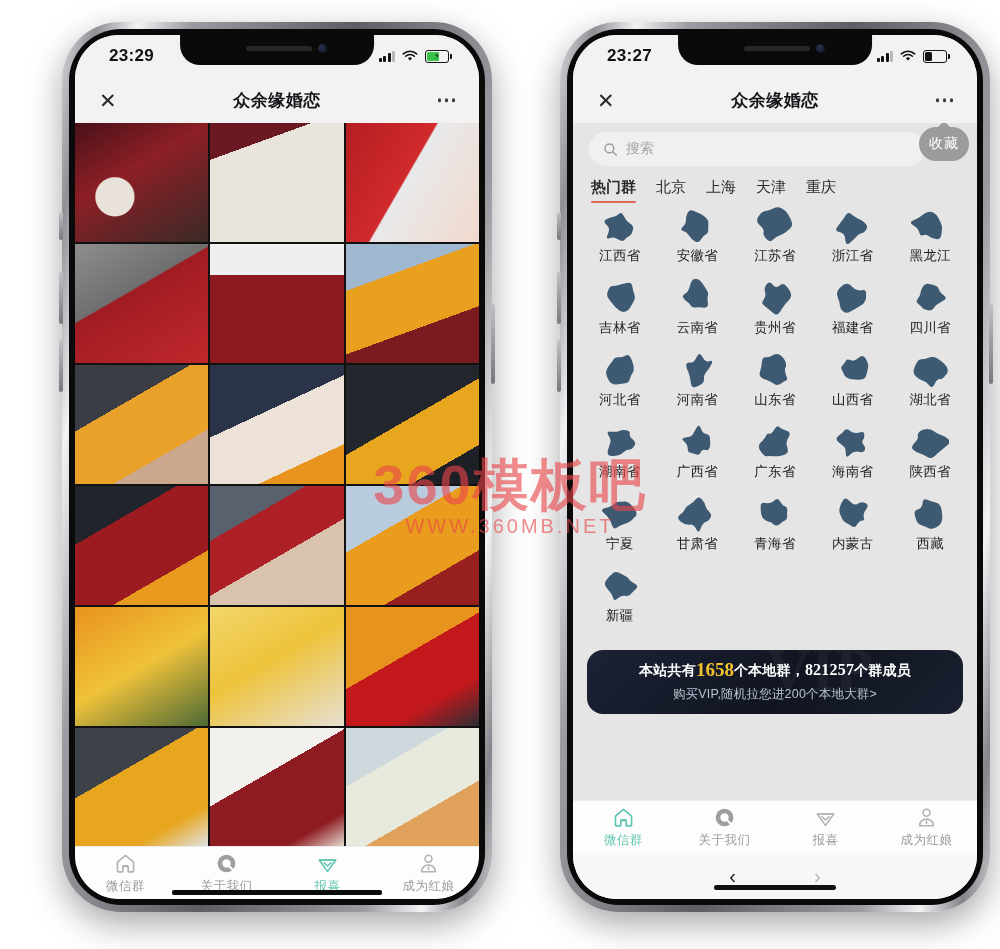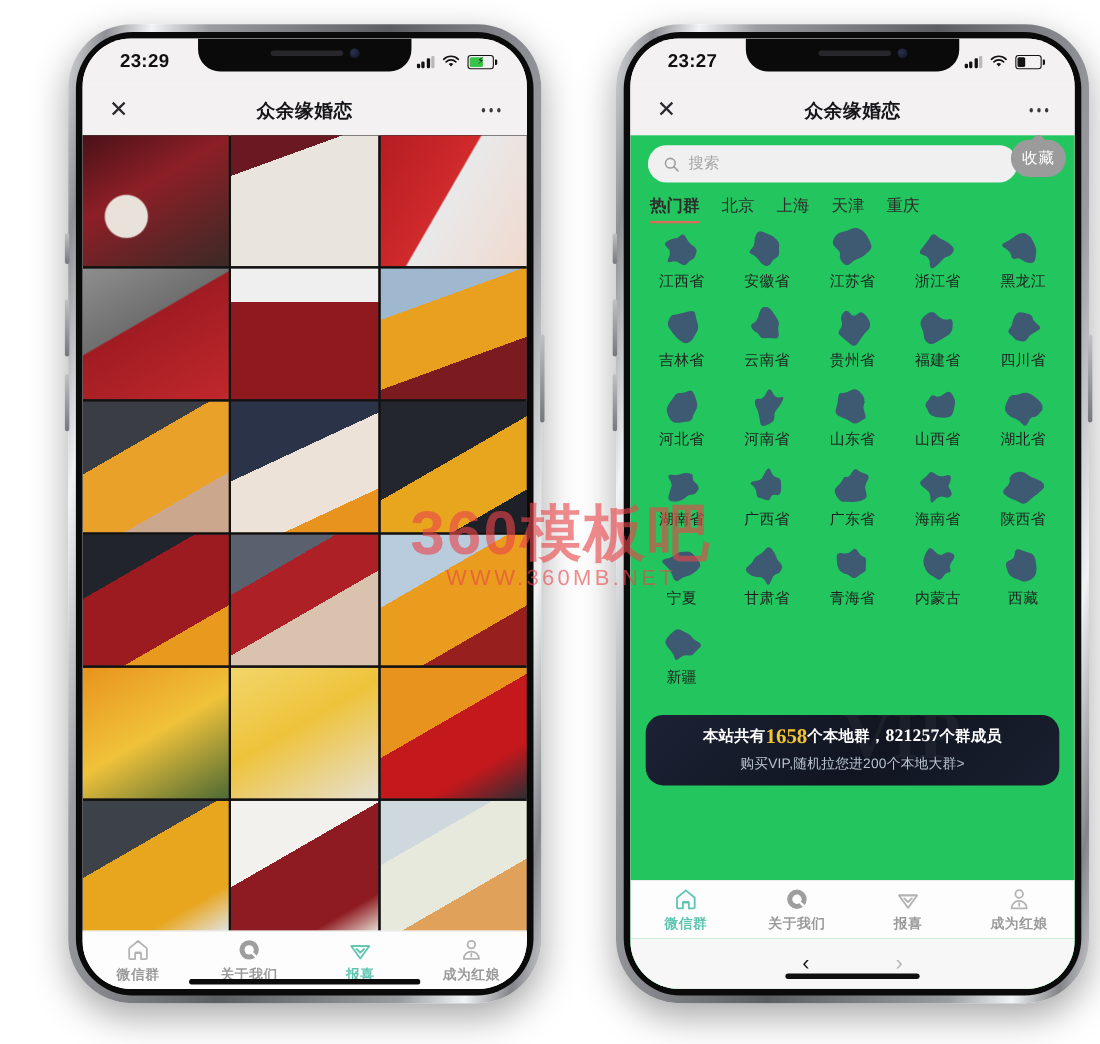--- a/index.html
+++ b/index.html
@@ -73,32 +73,32 @@
   .pgrid{display:grid;grid-template-columns:repeat(3,1fr);grid-auto-rows:119px;gap:2px;}
   .cell{position:relative;overflow:hidden;background:#2a2324;}
   .cell .ph{position:absolute;inset:0;}
 
   
   .tabbar{
     position:absolute;left:0;right:0;bottom:0;height:52px;background:#fdfdfd;
     display:flex;border-top:1px solid #ececec;z-index:20;
   }
   .tab{flex:1;display:flex;flex-direction:column;align-items:center;justify-content:center;
-    gap:3px;cursor:pointer;font-weight:bold;}
+    gap:3px;cursor:pointer;}
   .tab .tlabel{font-size:12.5px;color:#9a9a9a;letter-spacing:.5px;}
   .tab.active .tlabel{color:#5ec5b0;}
   .tab svg{display:block;}
 
   .homeind{position:absolute;left:50%;bottom:9px;transform:translateX(-50%);
     width:122px;height:5px;border-radius:3px;background:#101010;z-index:25;}
   .blackline{position:absolute;left:24%;bottom:4px;width:52%;height:5px;background:#0b0b0b;
     border-radius:2px;z-index:26;}
 
   
-  .rbody{position:absolute;left:0;right:0;top:88px;bottom:0;background:#22c55e;overflow:hidden;}
+  .rbody{position:absolute;left:0;right:0;top:88px;bottom:0;background:#e5e5e5;overflow:hidden;}
   .searchrow{position:relative;padding:9px 16px 6px 16px;}
   .searchbox{
     height:34px;border-radius:17px;background:#f0f0f0;display:flex;align-items:center;
     padding:0 14px;gap:8px;box-sizing:border-box;margin-right:36px;
   }
   .searchbox .ph{font-size:14px;color:#a6a6a6;}
   .favbadge{
     position:absolute;right:8px;top:4px;width:50px;height:34px;border-radius:17px;
     background:#9b9b9b;color:#fff;font-size:14px;display:flex;align-items:center;
     justify-content:center;letter-spacing:1px;cursor:pointer;

